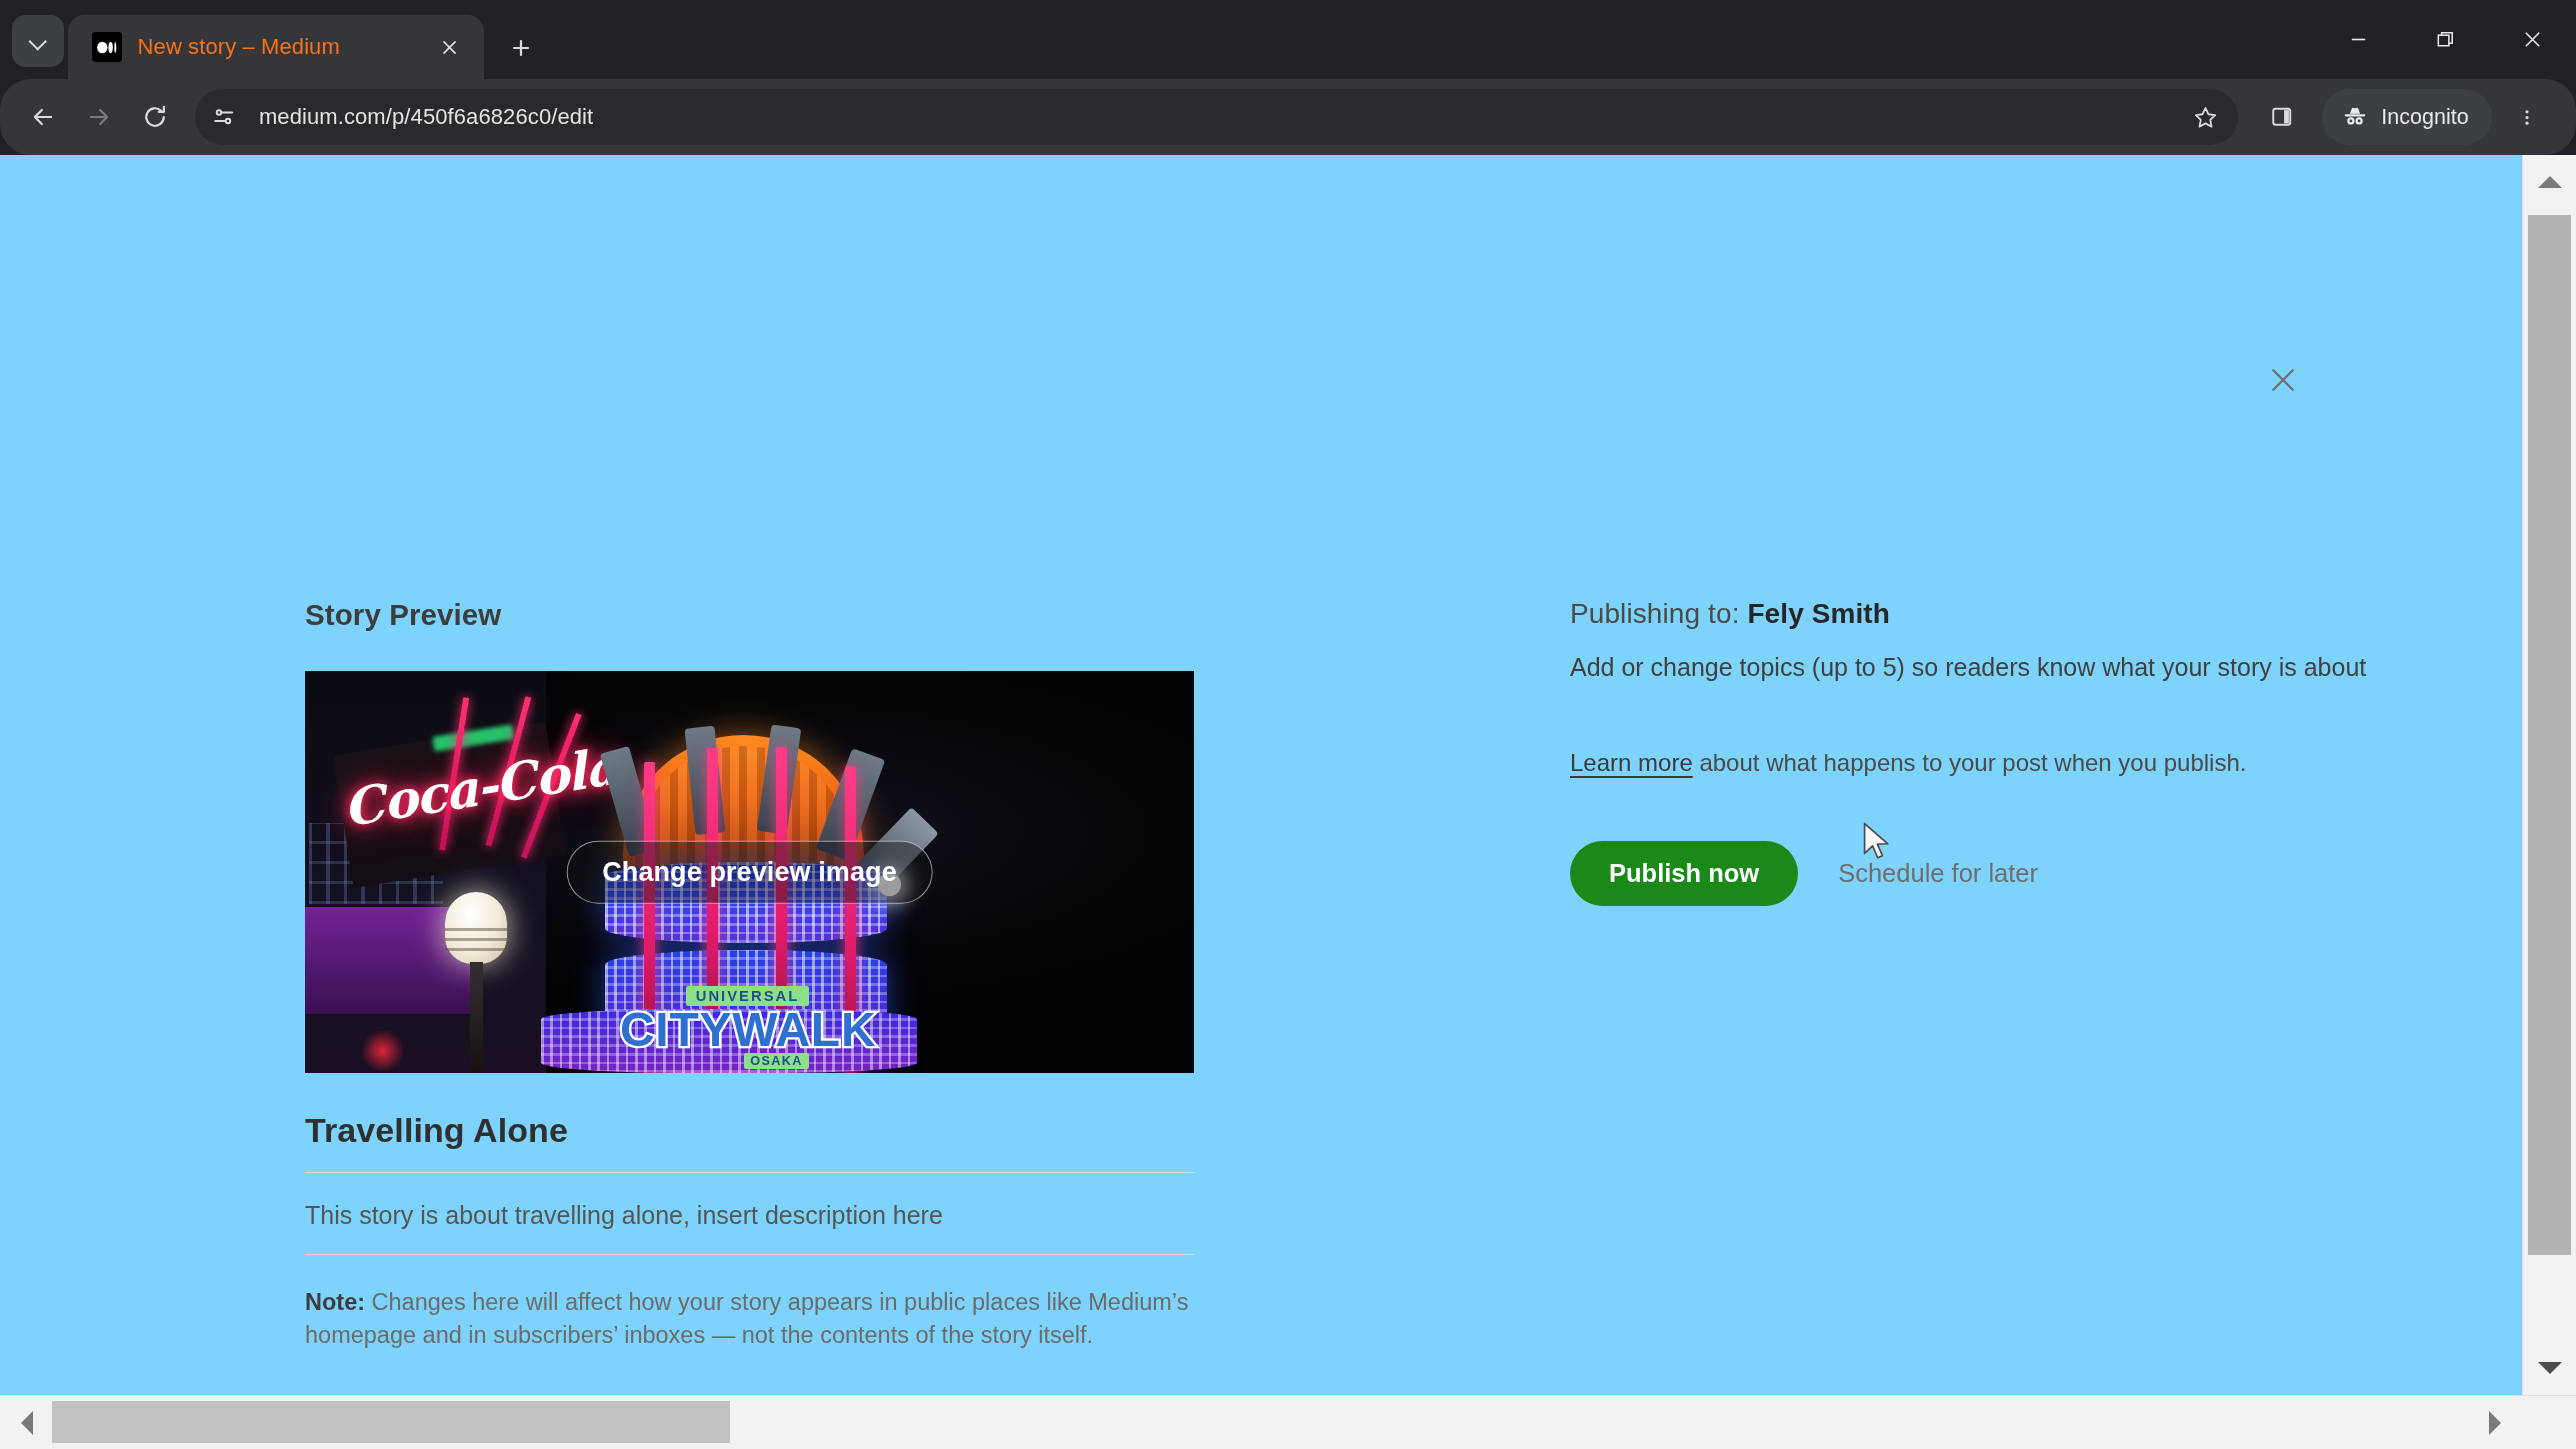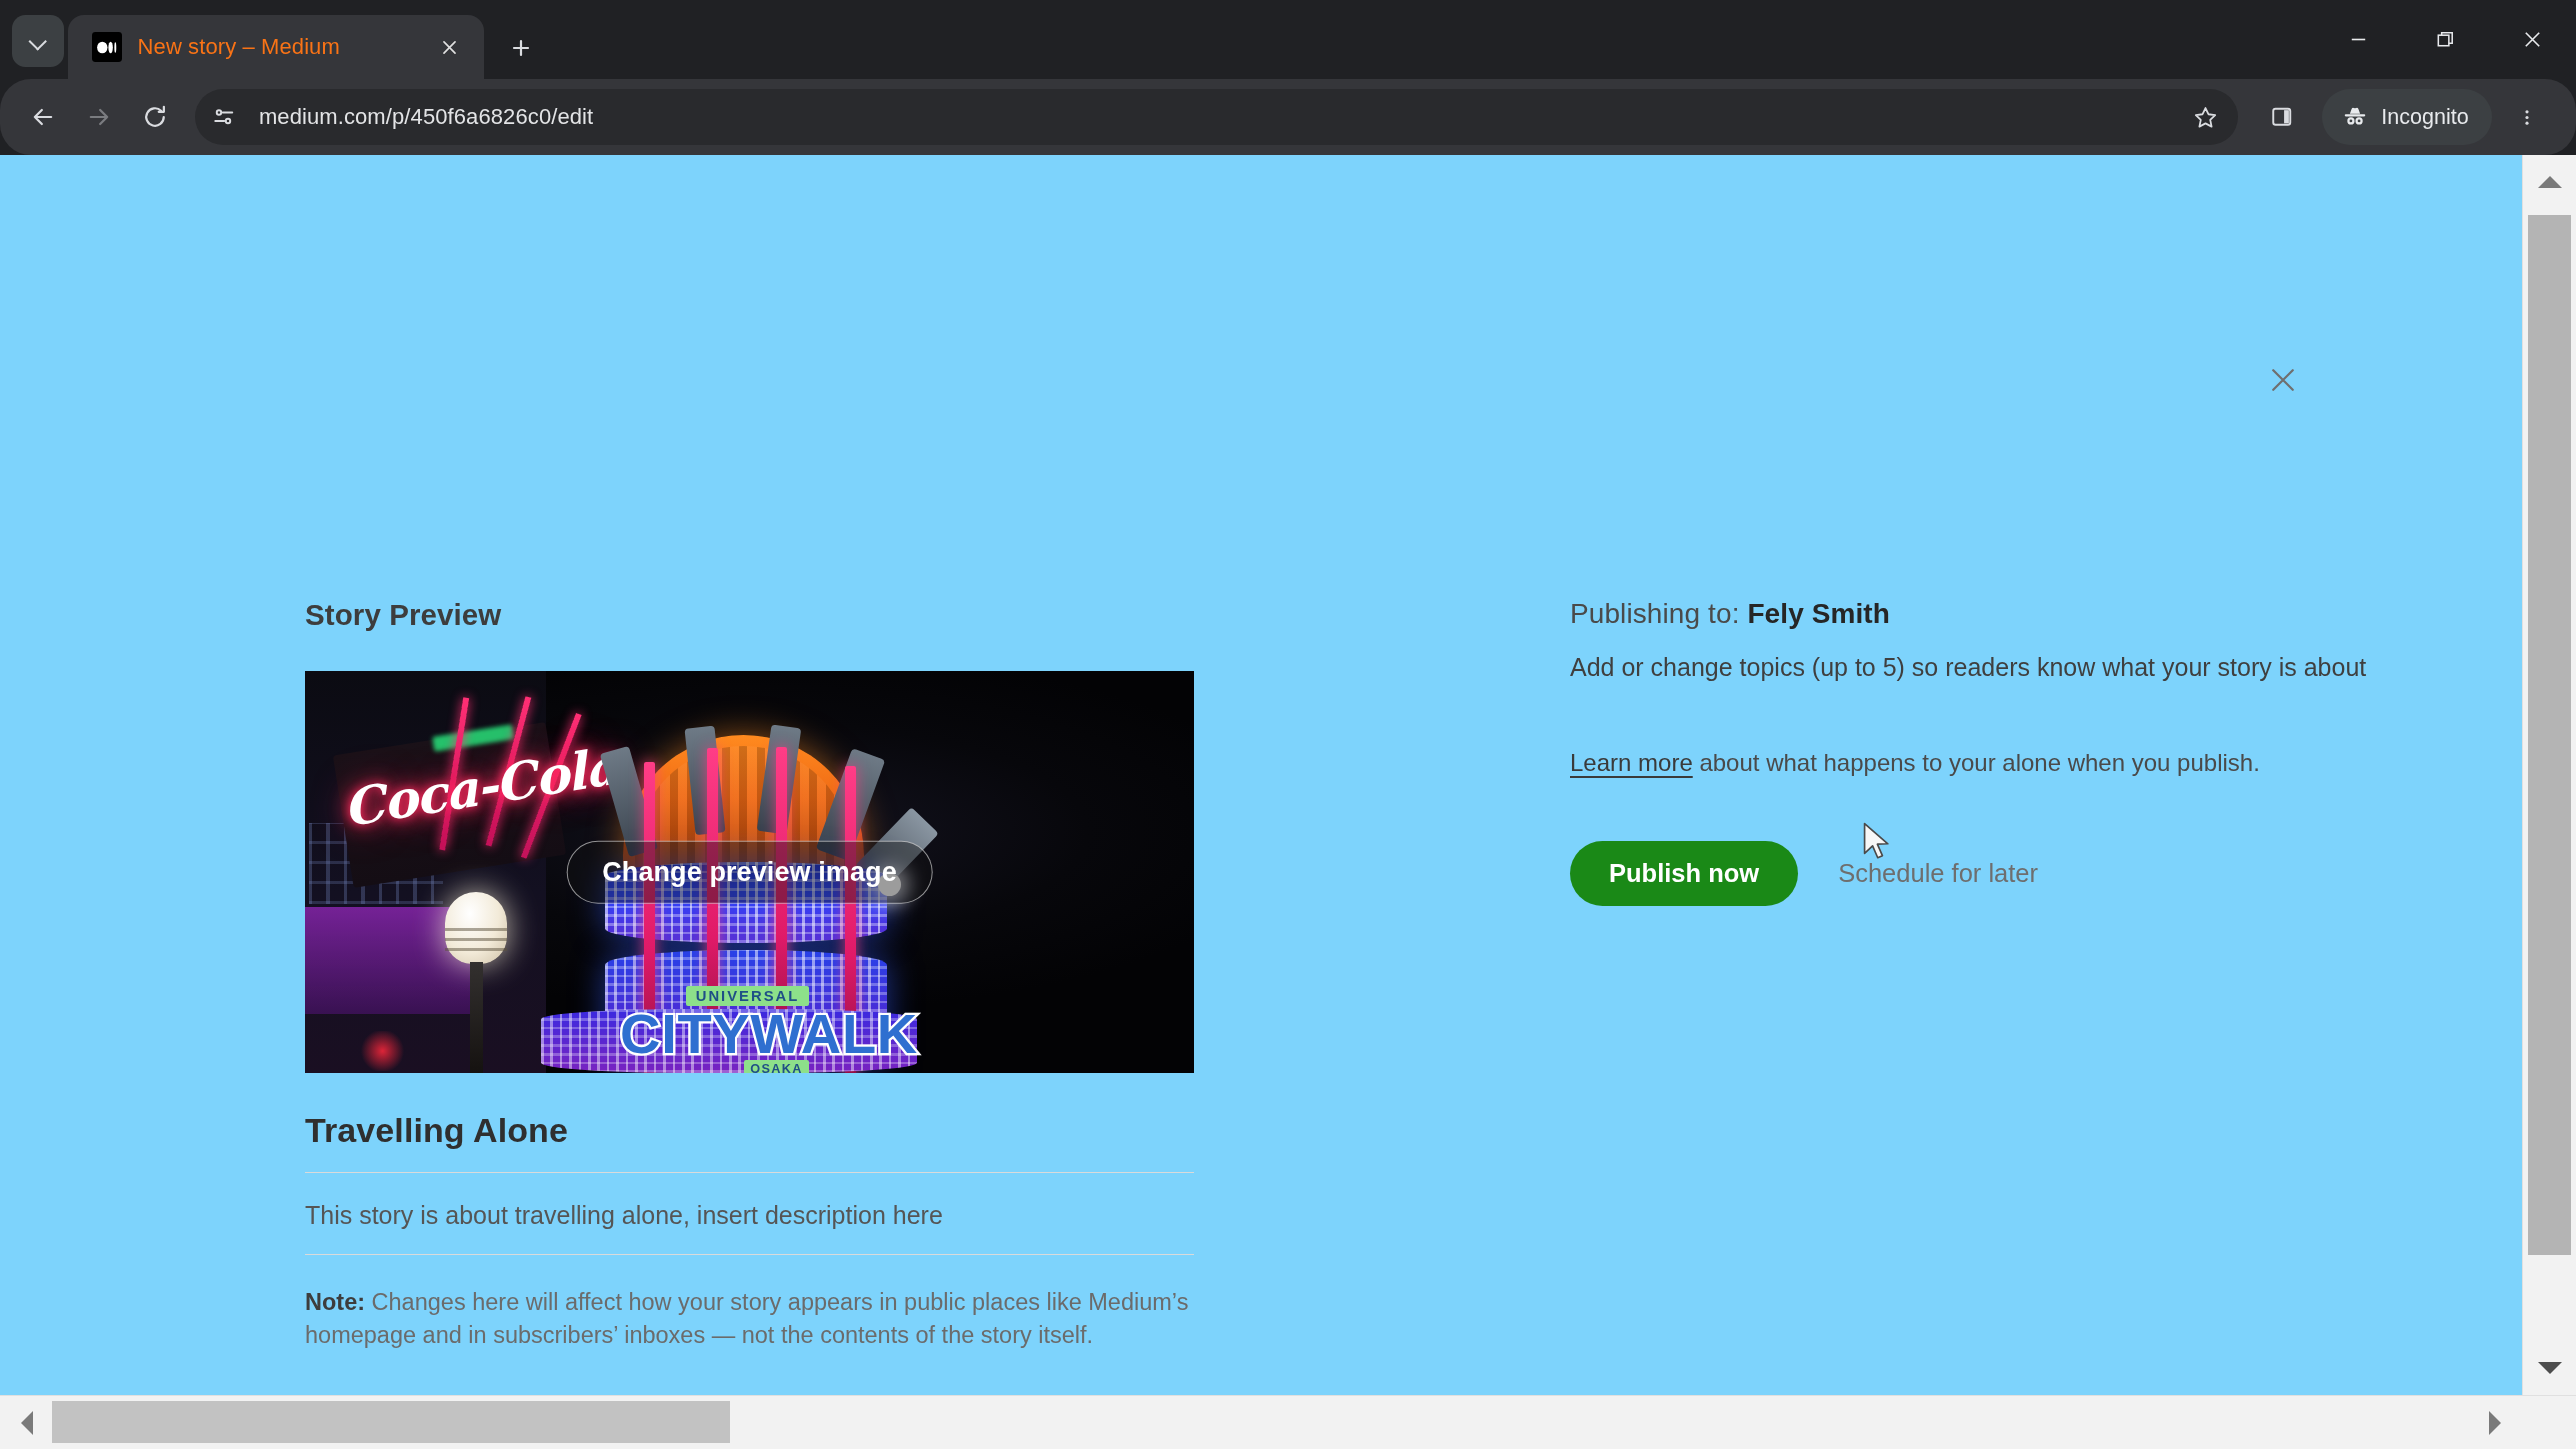--- a/index.html
+++ b/index.html
@@ -341,21 +341,21 @@
     width: 255px; text-align: center;
   }
   .universal-tag {
     display: inline-block;
     background: #8de08a; color: #1f4f86;
     font-size: 14.8px; font-weight: 700; letter-spacing: 2px;
     padding: 2px 9.4px; border-radius: 2px;
     margin-bottom: 1.3px;
   }
   .citywalk-word {
-    font-size: 56px; font-weight: 700; letter-spacing: 0.7px;
+    font-size: 48px; font-weight: 700; letter-spacing: 0.7px;
     color: #2f6fd0;
     -webkit-text-stroke: 4.7px #ffffff;
     paint-order: stroke fill;
     line-height: .95;
     white-space: nowrap;
   }
   .osaka-tag {
     display: inline-block; background: #8de08a; color: #1f4f86;
     font-size: 12.7px; font-weight: 700; letter-spacing: 1.3px;
     padding: 1.3px 6.7px; border-radius: 2px;
@@ -705,21 +705,21 @@
         <div class="col-right">
 
           <div class="publishing-to">
             <span>Publishing to: </span><b>Fely Smith</b>
           </div>
 
           <div class="topics-help">Add or change topics (up to 5) so readers know what your story is about</div>
 
 
           <div class="learn-row">
-            <span class="learn-link">Learn more</span><span> about what happens to your alone when you publish.</span>
+            <span class="learn-link">Learn more</span><span> about what happens to your post when you publish.</span>
           </div>
 
           <div class="btn-row">
             <button class="publish-btn">Publish now</button>
             <button class="schedule-btn">Schedule for later</button>
           </div>
         </div>
       </div>
     </div>
 

